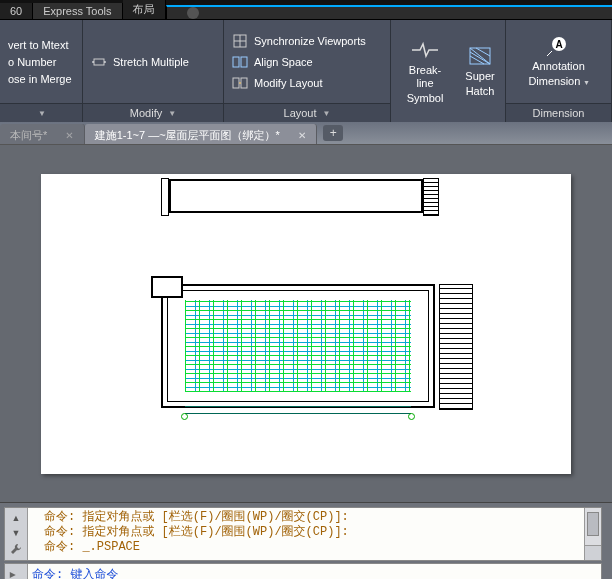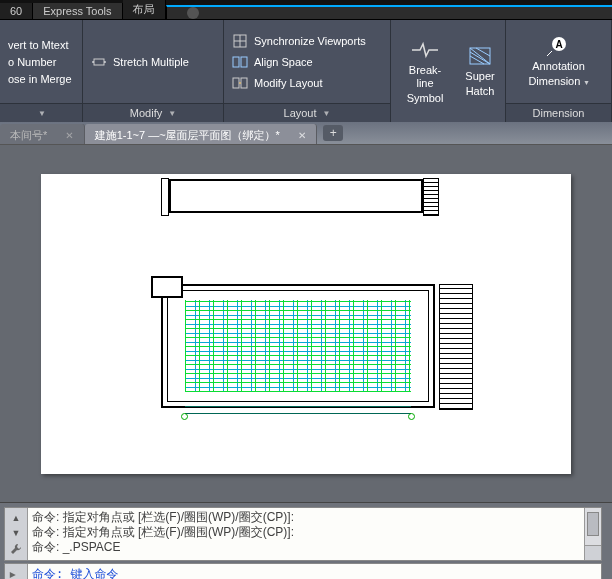--- a/index.html
+++ b/index.html
@@ -37,21 +37,21 @@
       repeating-linear-gradient(0deg,transparent 0 4px,#08a7d4 4px 5px,transparent 5px 9px),
       repeating-linear-gradient(90deg,transparent 0 10px,#08a7d4 10px 11px,transparent 11px 14px);
   }
   .plan .bump{position:absolute;left:-12px;top:-10px;width:28px;height:18px;border:2px solid #000;background:#fff}
   .plan .legend{position:absolute;right:-40px;top:-2px;width:32px;height:124px;border:1px solid #000;background:repeating-linear-gradient(0deg,#000 0 1px,transparent 1px 5px)}
   .plan .dims{position:absolute;left:22px;right:22px;bottom:-8px;height:6px;border-top:1px solid #065;border-bottom:1px solid #065}
   .plan .dot{position:absolute;width:5px;height:5px;border:1px solid #0a0;border-radius:50%}
   .cmdarea{height:86px;background:#6e727a;border-top:1px solid #444;display:flex;flex-direction:column}
   .cmd-hist{flex:1;display:flex;background:#fdfdfa;margin:4px 10px 0 4px;border:1px solid #888}
   .cmd-gutter{width:22px;background:#cfd1d6;border-right:1px solid #999;display:flex;flex-direction:column;align-items:center;justify-content:space-around;padding:2px 0}
-  .cmd-lines{flex:1;color:#404040;font-family:Liberation Sans, sans-serif;font-size:12px;padding:2px 4px;line-height:15px;white-space:pre}
+  .cmd-lines{flex:1;color:#a16207;font-family:Liberation Mono, monospace;font-size:12px;padding:2px 16px;line-height:15px;white-space:pre}
   .cmd-input{height:20px;margin:2px 10px 4px 4px;background:#fdfdfa;display:flex;align-items:center;border:1px solid #888}
   .cmd-chev{width:22px;text-align:center;color:#666;background:#cfd1d6;border-right:1px solid #999;height:100%;display:flex;align-items:center;justify-content:center}
   .cmd-field{flex:1;color:#1d4ed8;font-family:SimSun,monospace;font-size:12px;padding:0 4px}
   .scrollbar{width:16px;background:#dcdde1;border-left:1px solid #999;position:relative}
   .thumb{position:absolute;left:2px;right:2px;top:4px;height:22px;background:#b9bbc1;border:1px solid #888}
   .bot{position:absolute;left:0;right:0;bottom:0;height:14px;background:#cfd1d6;border-top:1px solid #999}
   svg{display:block}
 </style>
 </head>
 <body>

